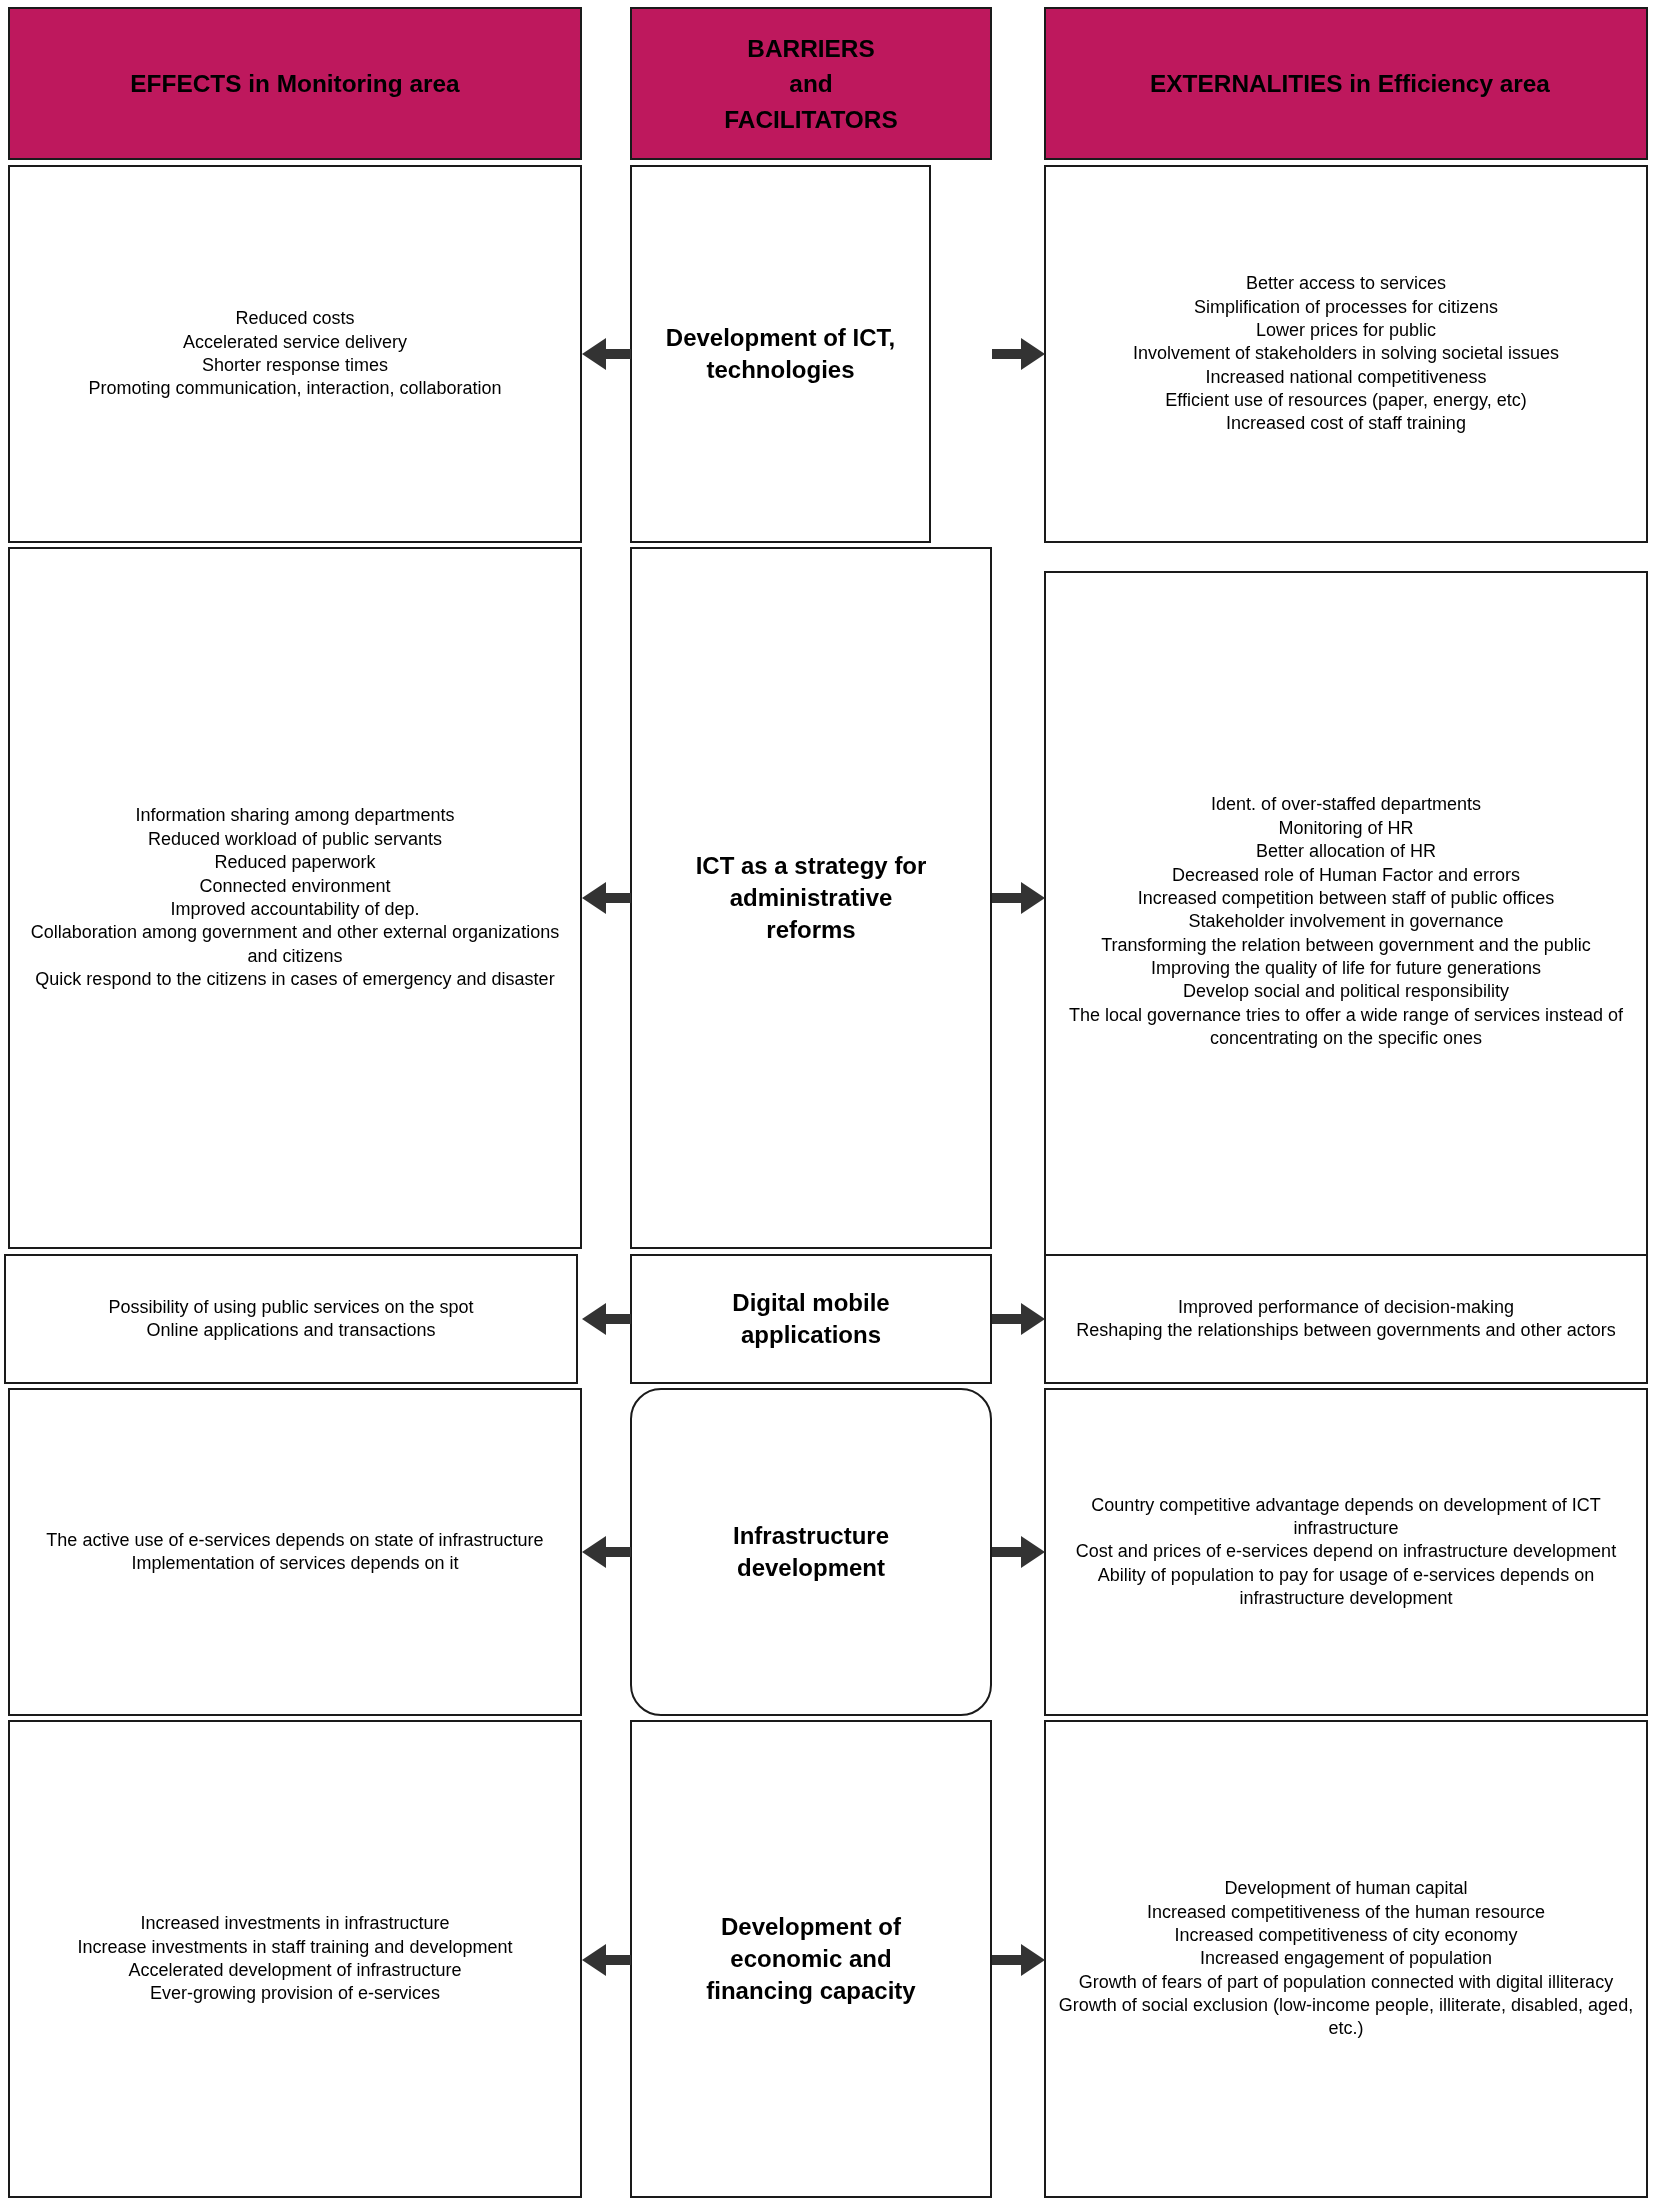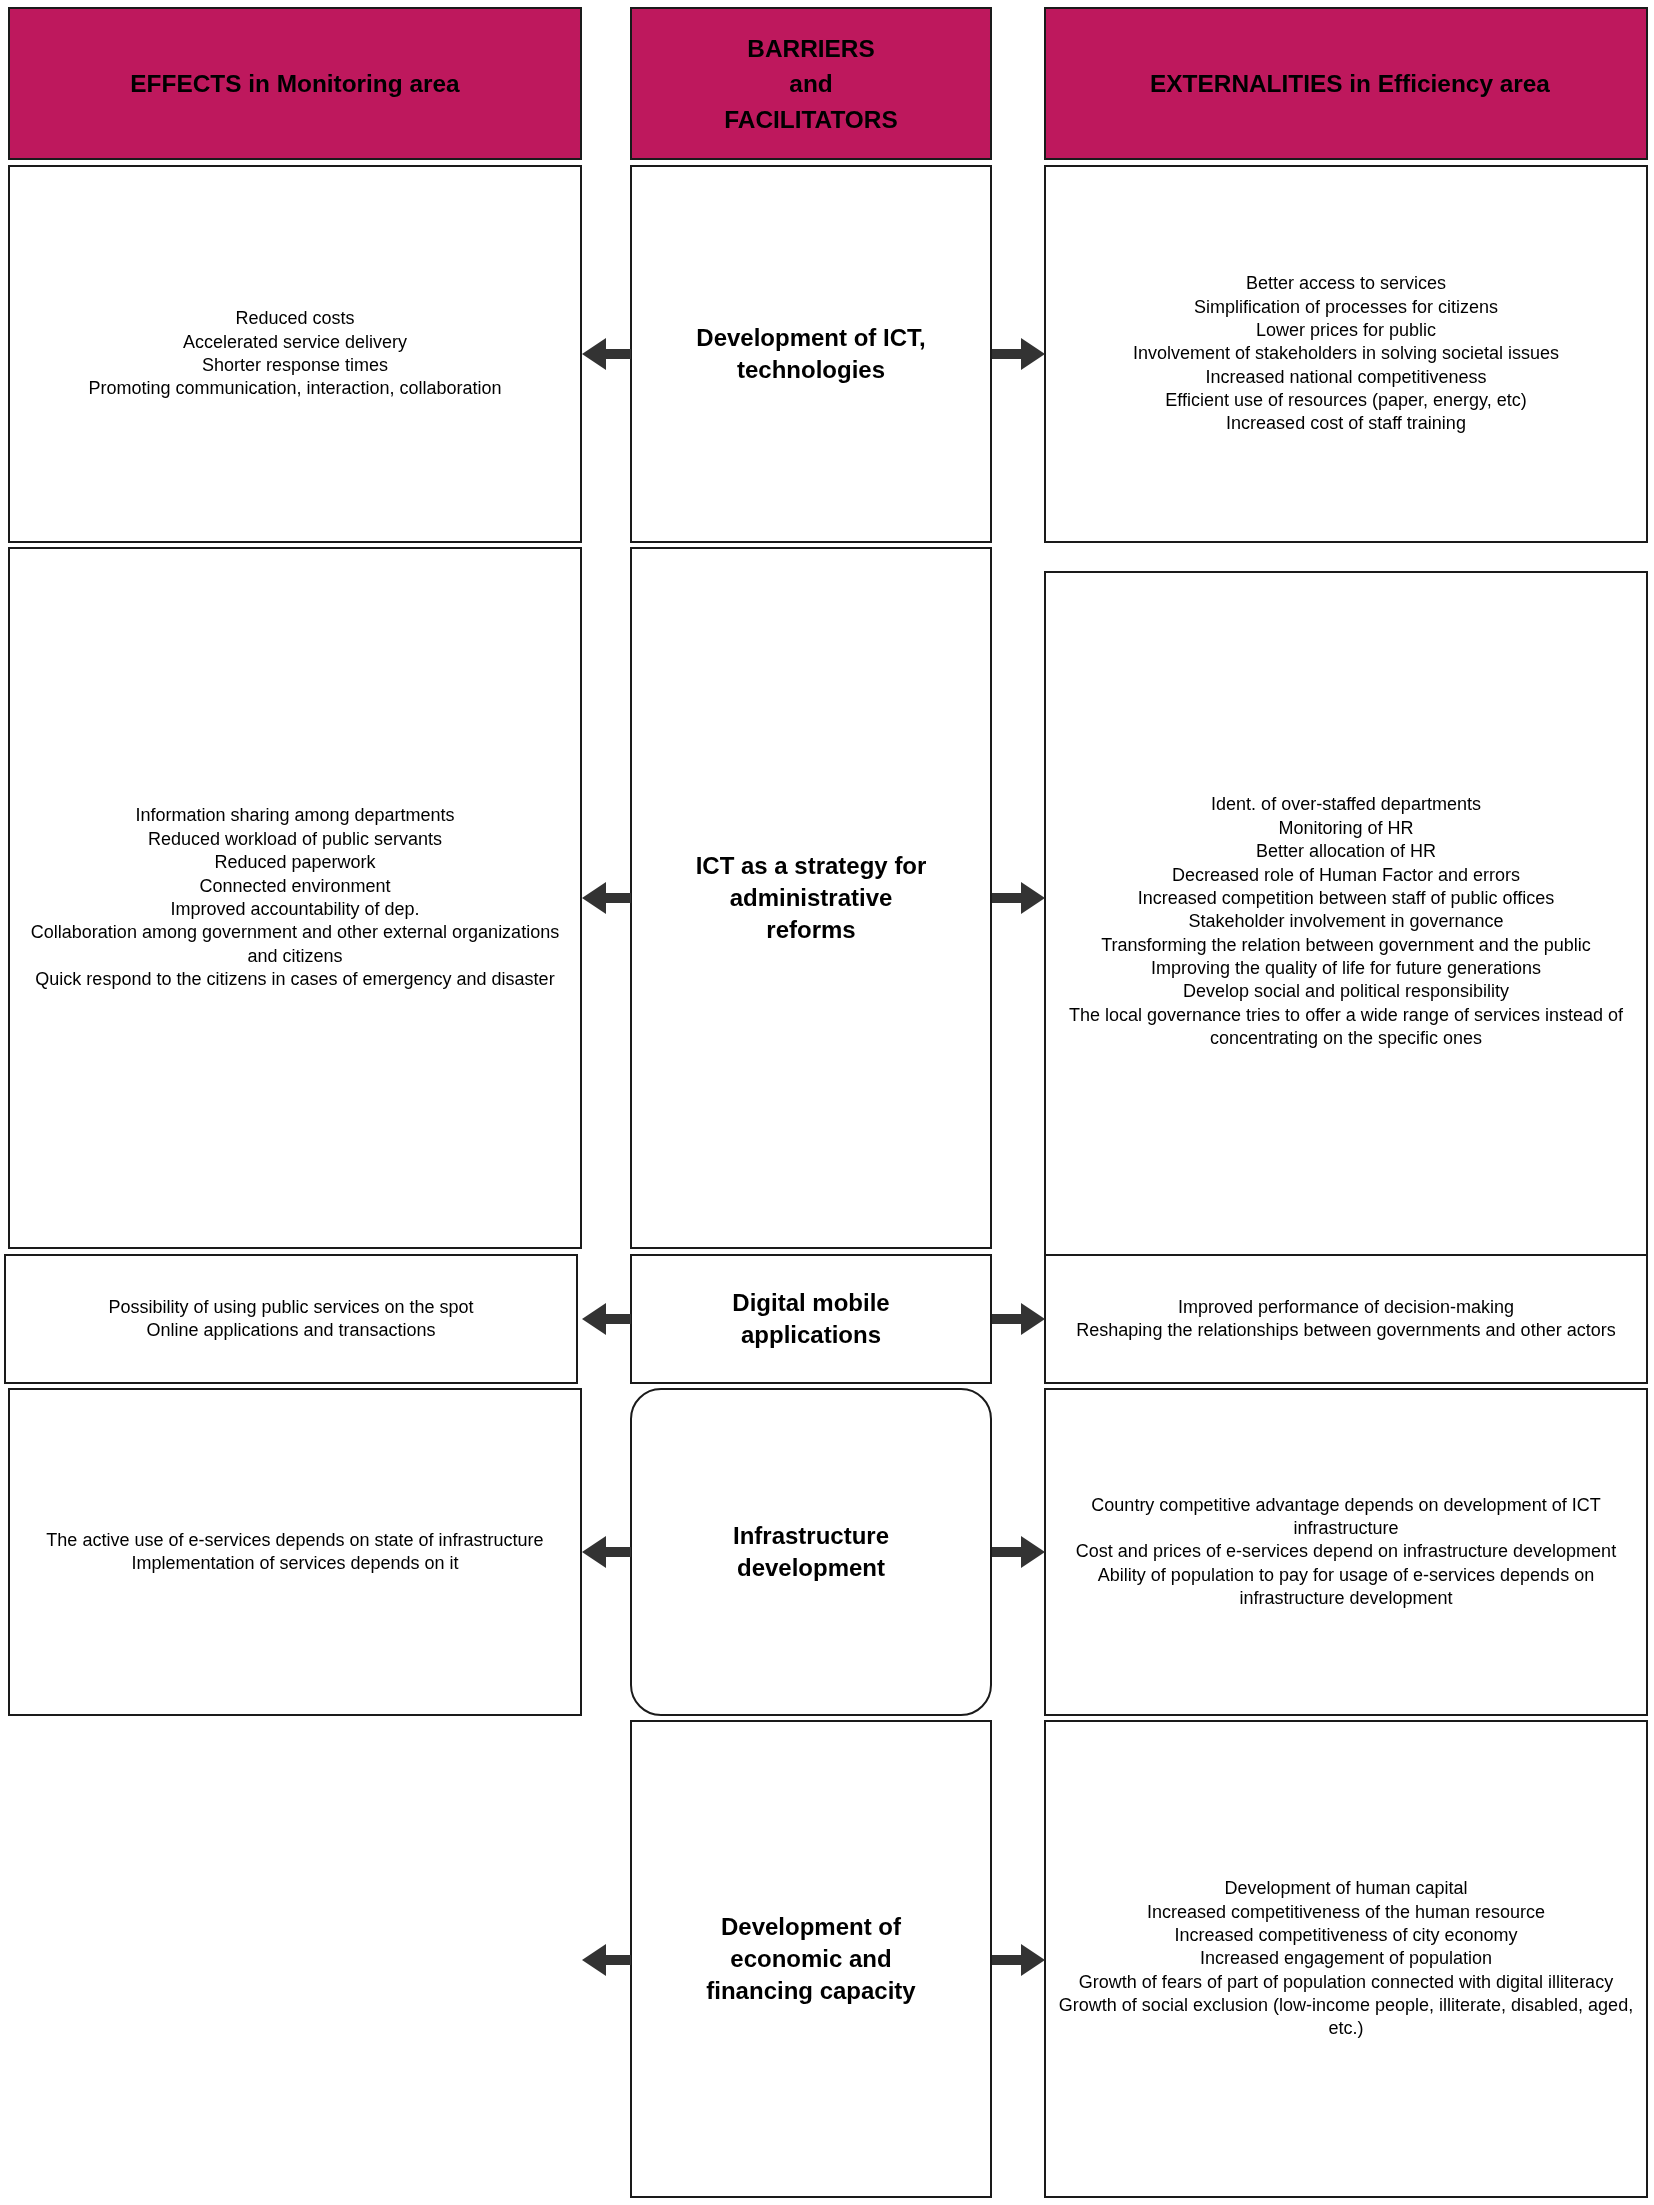--- a/index.html
+++ b/index.html
@@ -108,21 +108,21 @@
   <div class="box header col-right" style="left:1044px;top:7.4px;width:604px;height:153px;padding-left:8px;">
     <span class="cell-text">EXTERNALITIES in Efficiency area</span>
   </div>
 
   <div class="box col-left clip" style="left:8px;top:165px;width:574px;height:378px;">
     <span class="cell-text">Reduced costs
 Accelerated service delivery
 Shorter response times
 Promoting communication, interaction, collaboration</span>
   </div>
-  <div class="box col-mid clip" style="left:630px;top:165px;width:362px;height:378px;">
+  <div class="box col-mid clip" style="left:630px;top:165px;width:301px;height:378px;">
     <span class="cell-text">Development of ICT,
 technologies</span>
   </div>
   <div class="box col-right clip" style="left:1044px;top:165px;width:604px;height:378px;">
     <span class="cell-text">Better access to services
 Simplification of processes for citizens
 Lower prices for public
 Involvement of stakeholders in solving societal issues
 Increased national competitiveness
 Efficient use of resources (paper, energy, etc)
@@ -208,20 +208,26 @@
   </div>
   <div class="arrow left" style="left:582px;top:1552px;width:49px;">
     <span class="head"></span>
     <span class="shaft"></span>
   </div>
   <div class="arrow right" style="left:992px;top:1552px;width:53px;">
     <span class="shaft"></span>
     <span class="head"></span>
   </div>
 
+  <div class="box col-left clip" style="left:8px;top:1720px;width:574px;height:478px;">
+    <span class="cell-text">Increased investments in infrastructure
+Increase investments in staff training and development
+Accelerated development of infrastructure
+Ever-growing provision of e-services</span>
+  </div>
   <div class="box col-mid clip" style="left:630px;top:1720px;width:362px;height:478px;">
     <span class="cell-text">Development of
 economic and
 financing capacity</span>
   </div>
   <div class="box col-right clip" style="left:1044px;top:1720px;width:604px;height:478px;">
     <span class="cell-text">Development of human capital
 Increased competitiveness of the human resource
 Increased competitiveness of city economy
 Increased engagement of population

